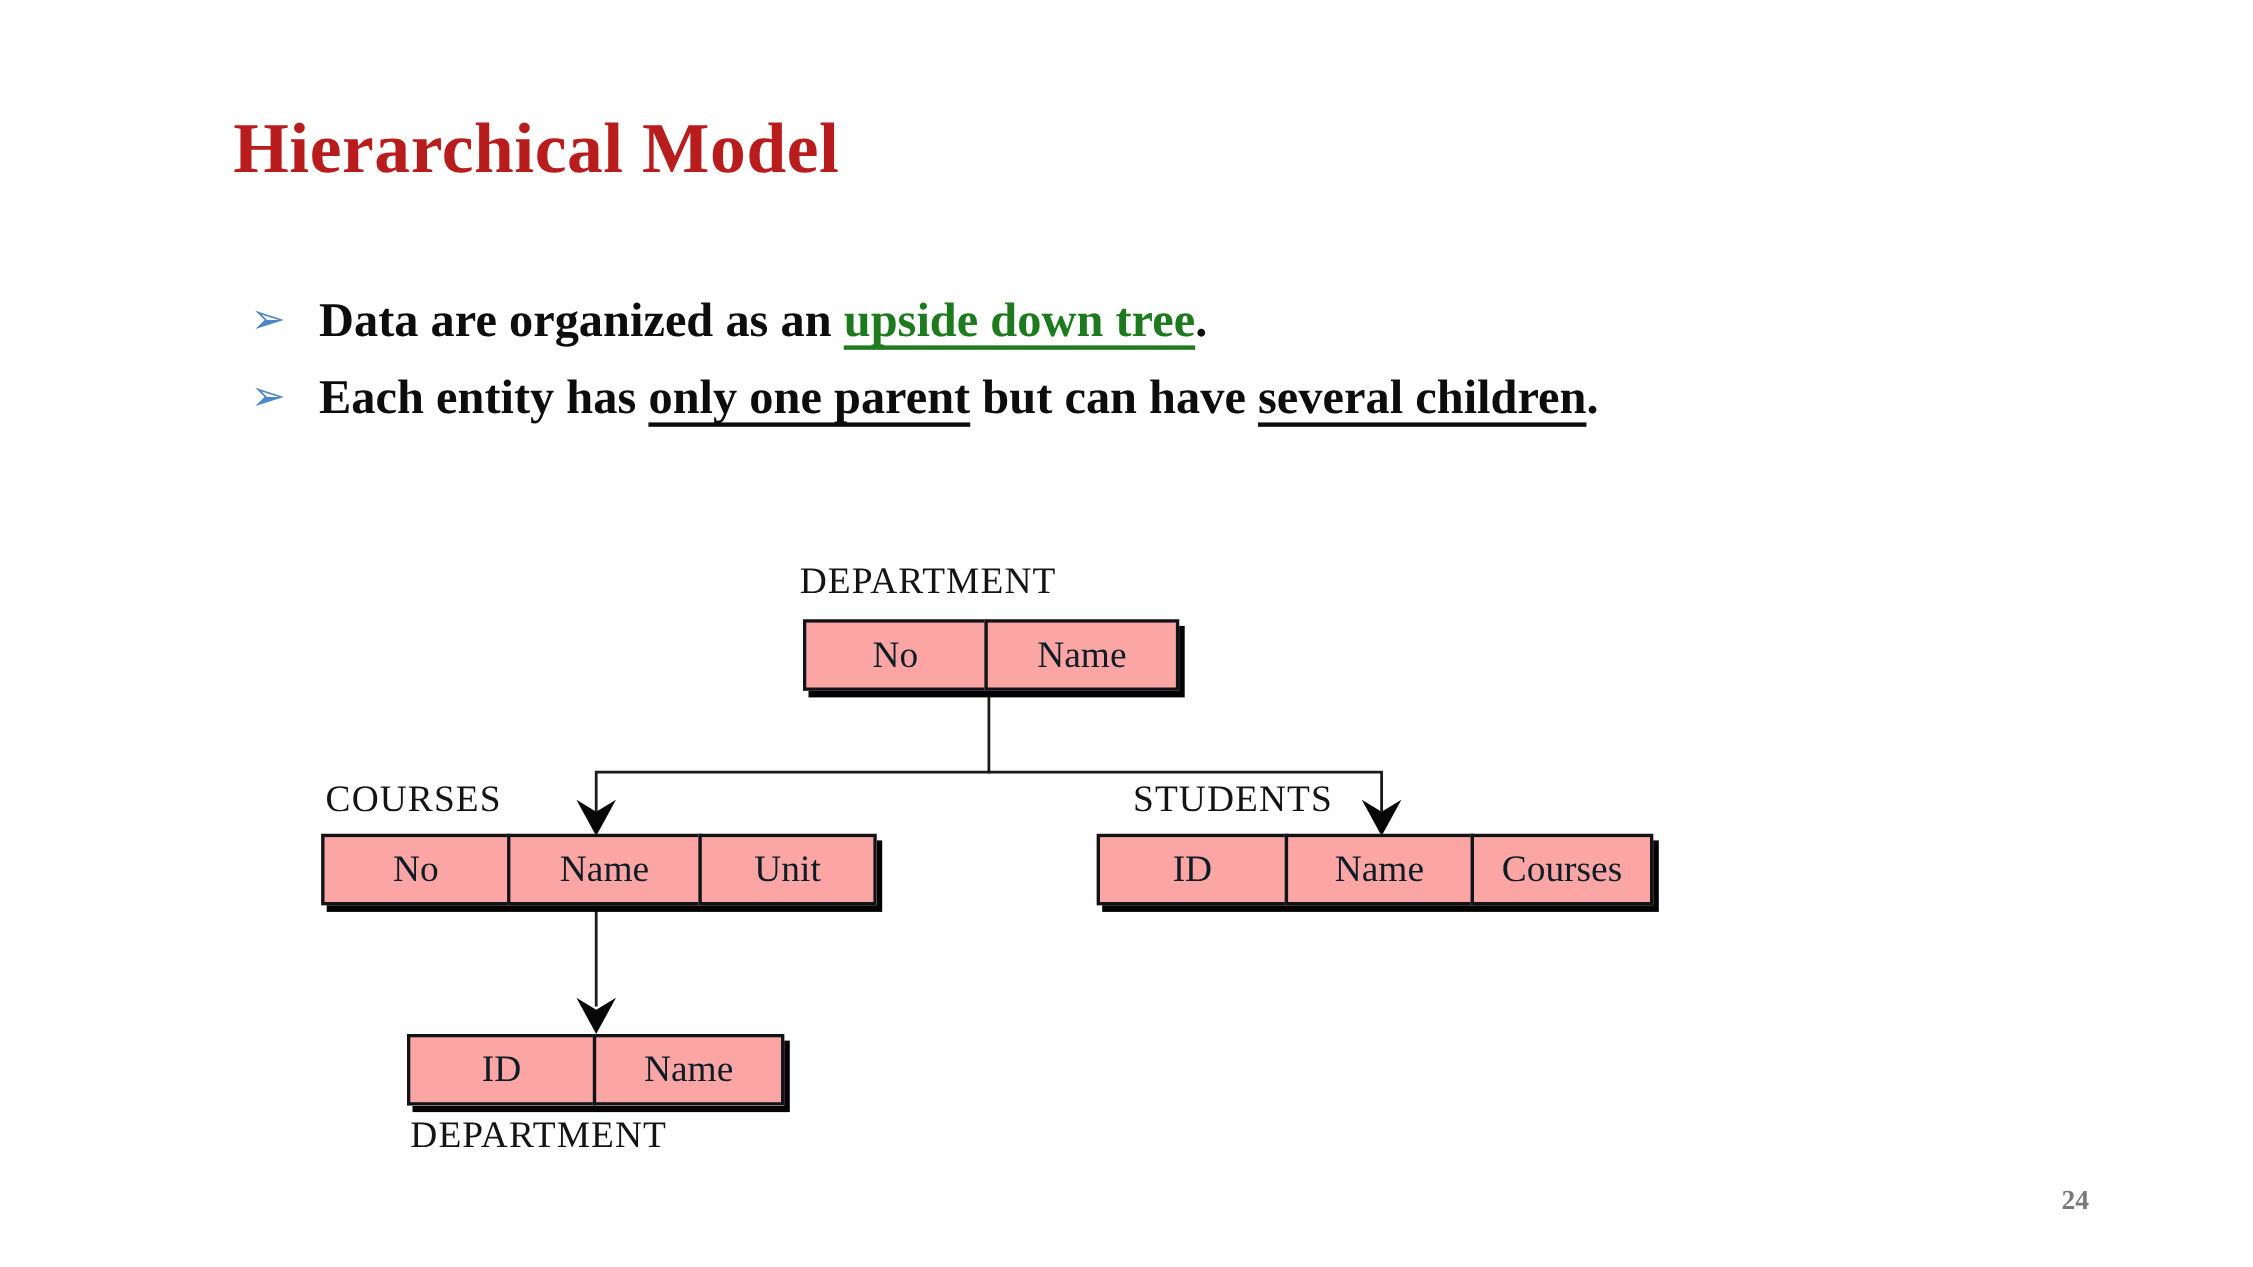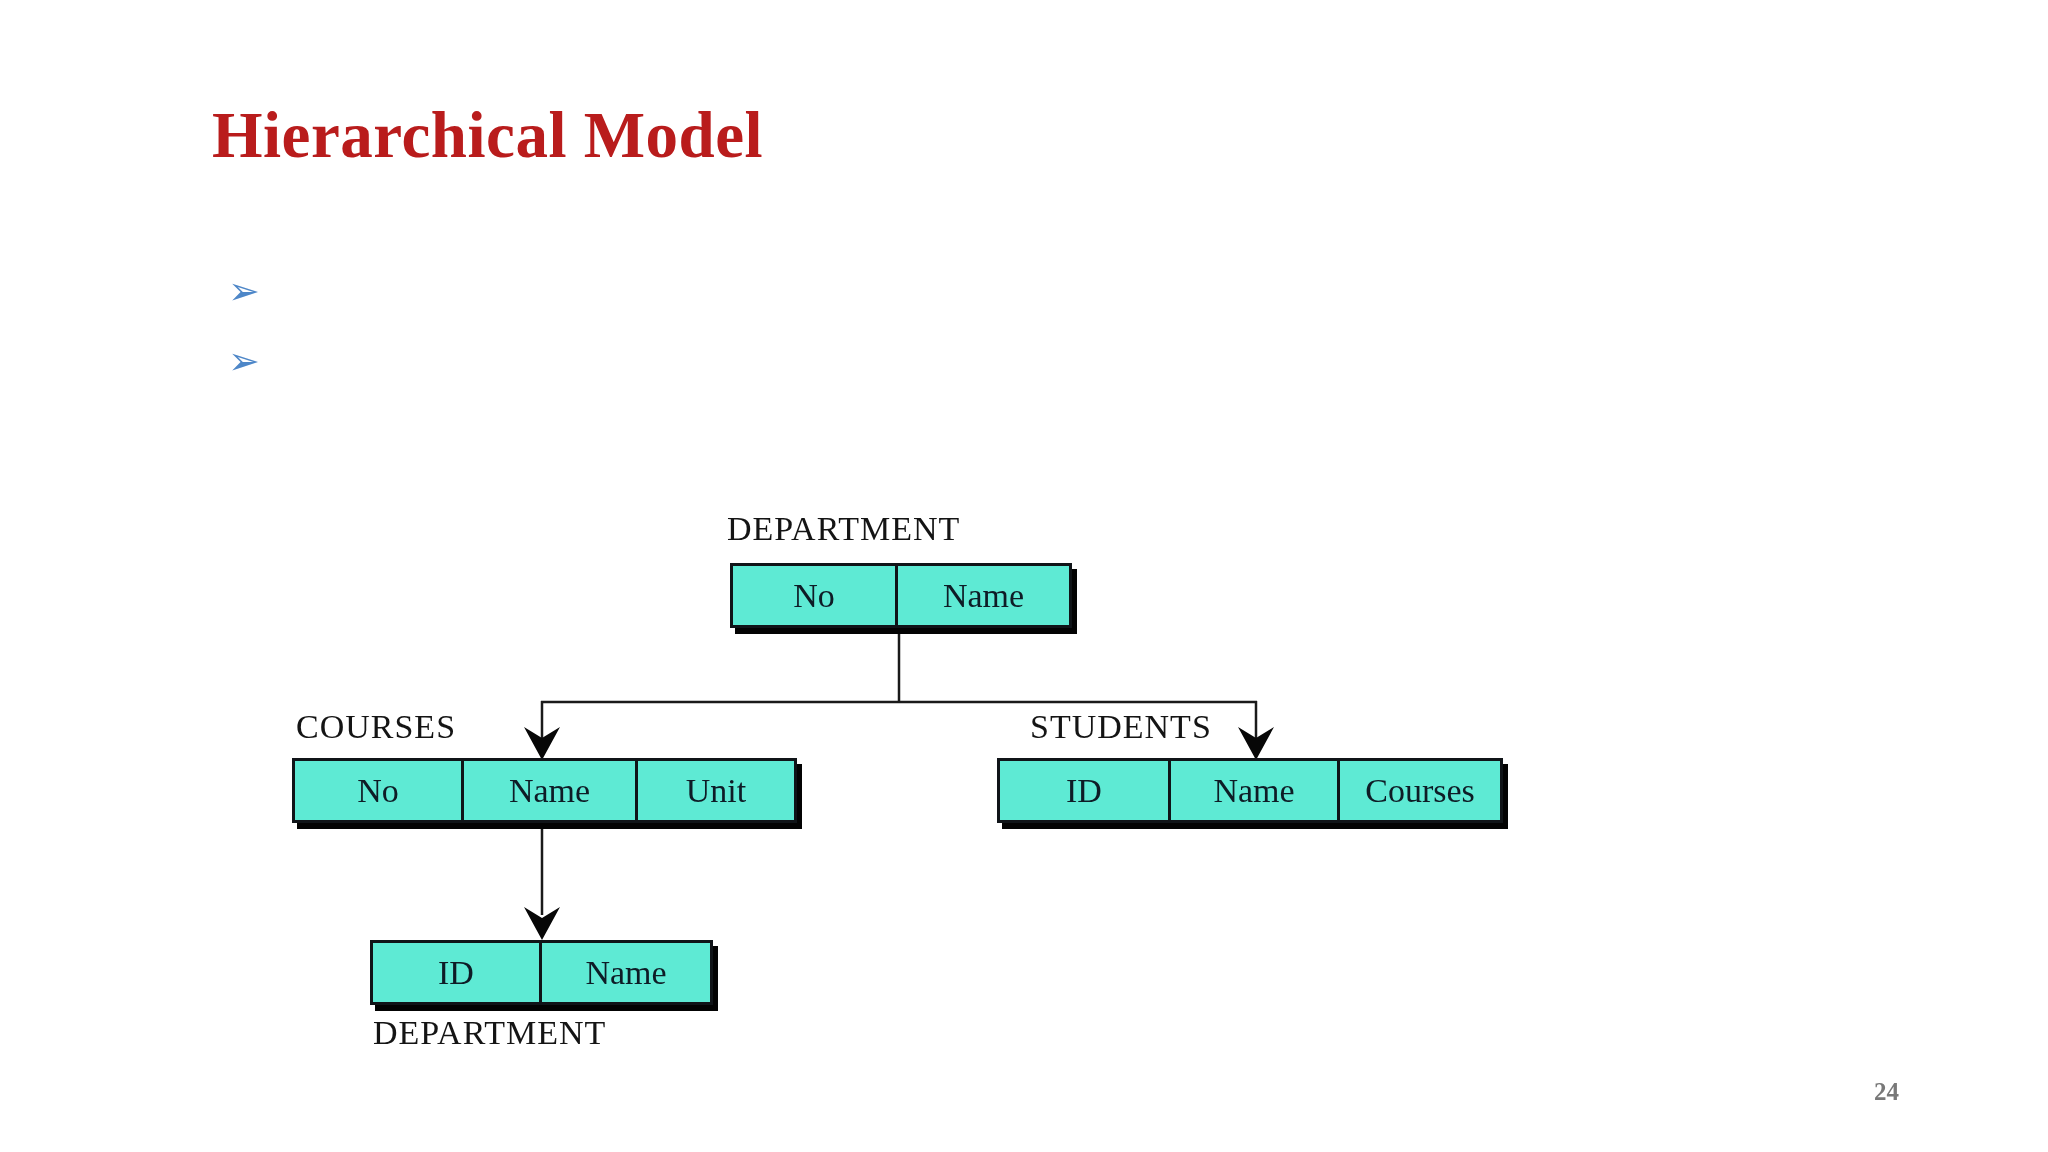--- a/index.html
+++ b/index.html
@@ -77,21 +77,21 @@
   }
   .attr-table {
     position: absolute;
     display: flex;
     box-shadow: 5px 6px 0 #030303;
   }
   .attr-cell {
     box-sizing: border-box;
     height: 65px;
     border: 3px solid #101418;
-    background: #5eead4;
+    background: #fca5a5;
     display: flex;
     align-items: center;
     justify-content: center;
     font-size: 34px;
     color: #0e1c26;
   }
   .attr-cell + .attr-cell { margin-left: -3px; }
 
   
   .page-number {
@@ -107,23 +107,25 @@
 </head>
 <body>
 
 <div class="slide">
 
   <div class="title">Hierarchical Model</div>
 
   <div class="bullets">
     <div class="bullet-item">
       <span class="bullet-marker">➢</span>
+      <span><span class="seg-plain">Data are organized as an </span><span class="seg-green-underline">upside down tree</span><span class="seg-plain">.</span></span>
     </div>
     <div class="bullet-item">
       <span class="bullet-marker">➢</span>
+      <span><span class="seg-plain">Each entity has </span><span class="seg-underline">only one parent</span><span class="seg-plain"> but can have </span><span class="seg-underline">several children</span><span class="seg-plain">.</span></span>
     </div>
   </div>
 
   <svg class="connectors" viewBox="0 0 2048 1152" xmlns="http://www.w3.org/2000/svg">
 
     <line x1="899" y1="630" x2="899" y2="703" stroke="#1a1a1a" stroke-width="2.5"></line>
 
     <line x1="541" y1="702" x2="1257" y2="702" stroke="#1a1a1a" stroke-width="2.5"></line>
 
     <line x1="542" y1="701" x2="542" y2="738" stroke="#1a1a1a" stroke-width="2.5"></line>

